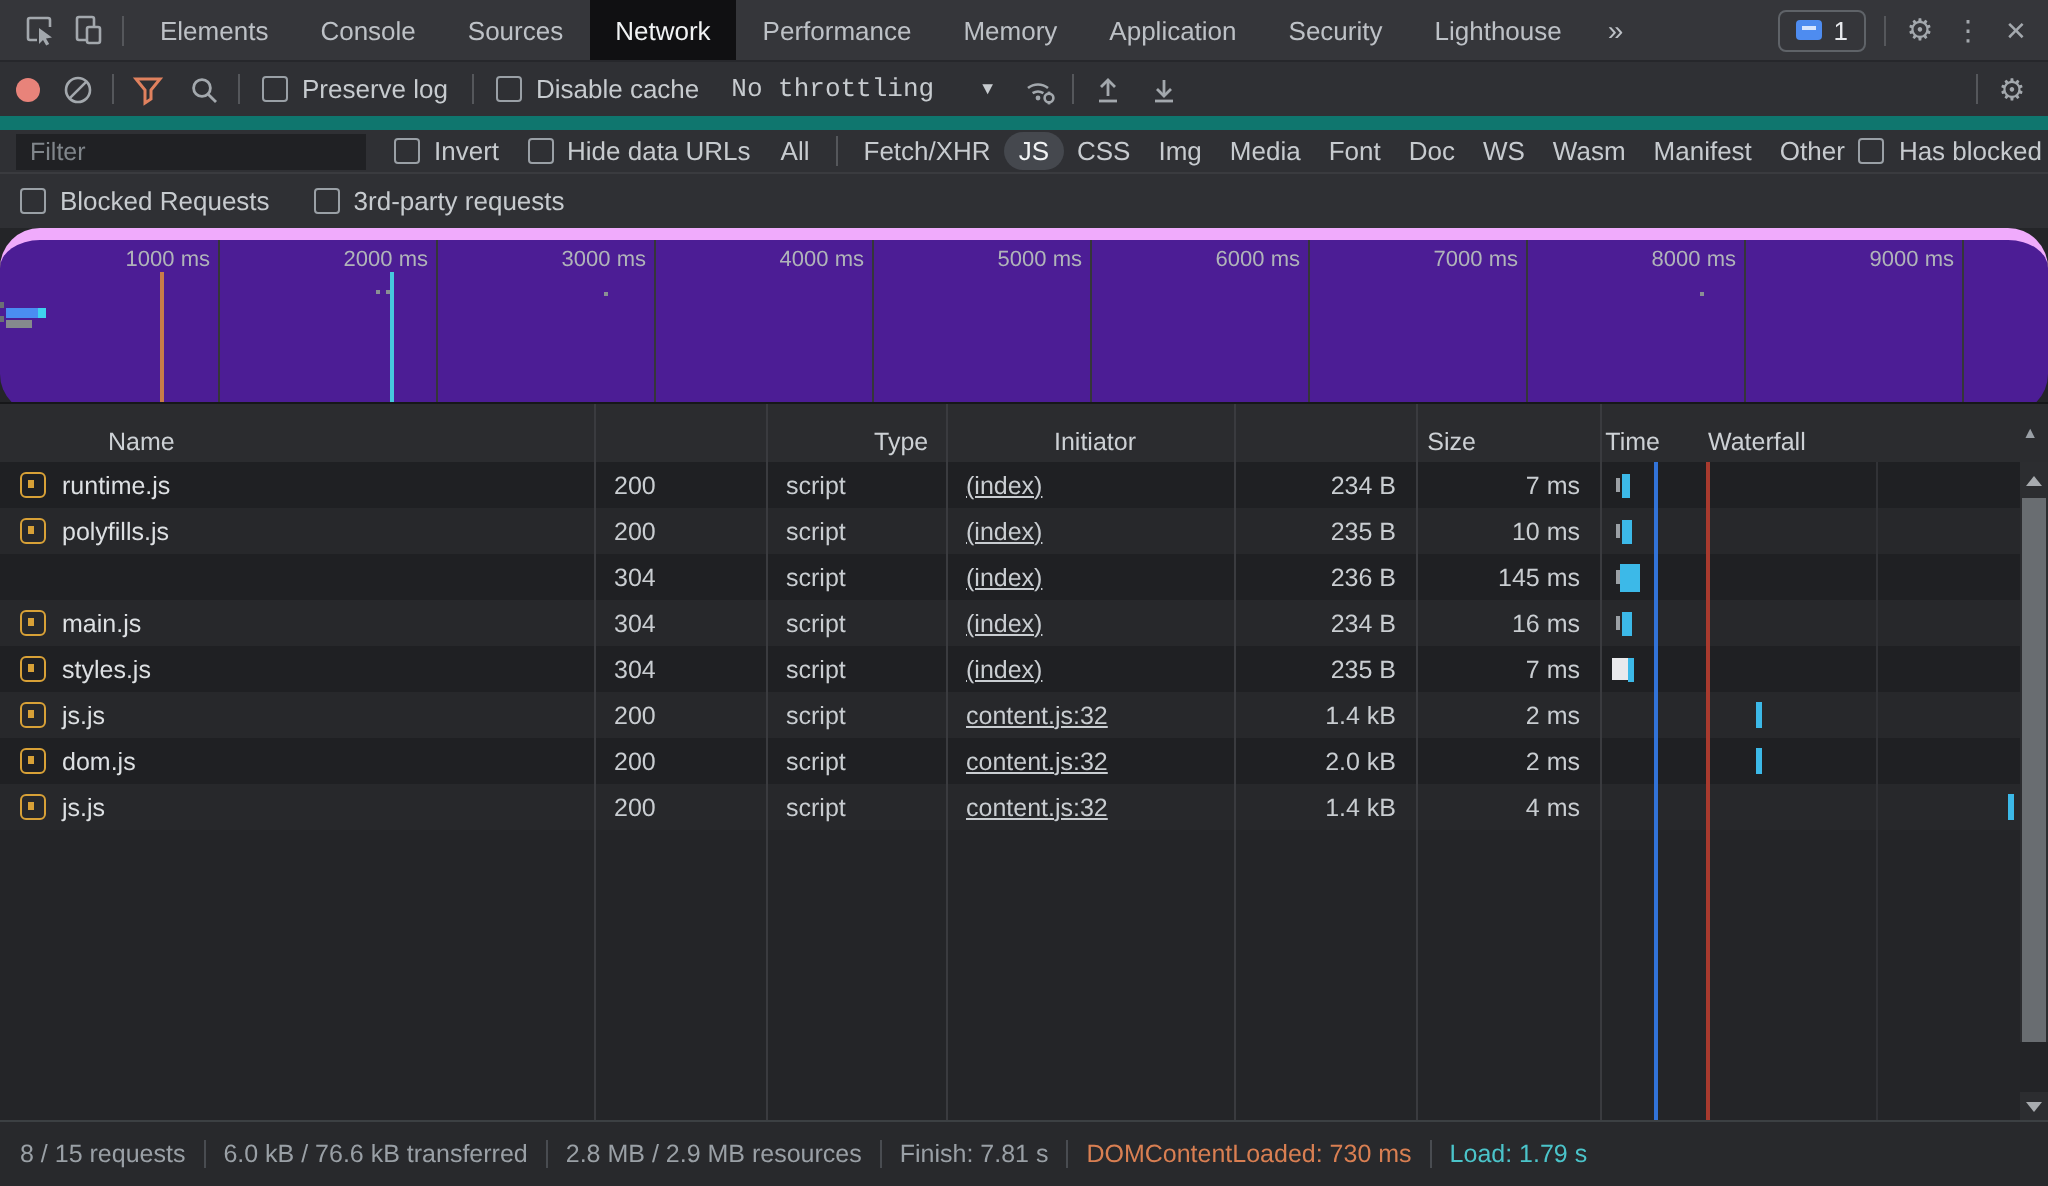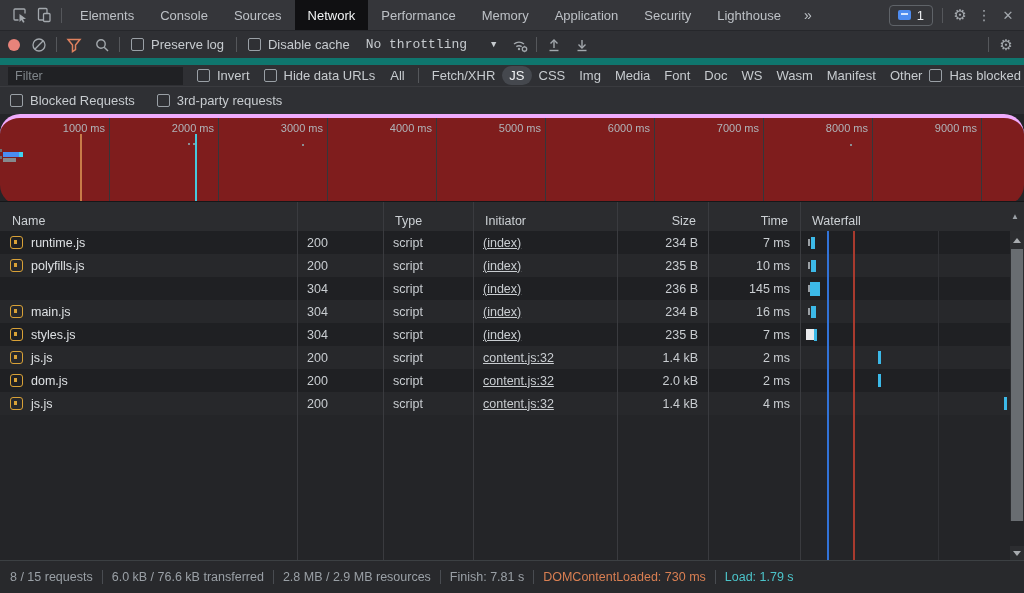--- a/index.html
+++ b/index.html
@@ -29,31 +29,31 @@
   .lbl{margin-left:7px;}
   .rec-dot{width:12px;height:12px;border-radius:50%;background:#e8837a;margin:0 7px 0 8px;cursor:pointer;flex:none;}
   #filter-input{width:178px;height:18px;background:#202124;border:none;outline:none;color:#dadce0;
                 font-size:12.5px;padding:0 7px;margin-left:8px;font-family:inherit;}
   #filter-input::placeholder{color:#80868b;}
   .pill{padding:2px 7px;border-radius:10px;cursor:pointer;white-space:nowrap;}
   .pill.sel{background:#45484e;color:#f1f3f4;}
   .caret{font-size:9px;color:#c7cbcf;margin-left:24px;cursor:pointer;}
 
   
-  #overview{position:absolute;left:0;right:0;top:114px;height:87px;background:#7f1d1d;border-top:4px solid #f0abfc;overflow:hidden;border-radius:20px;}
+  #overview{position:absolute;left:0;right:0;top:114px;height:87px;background:#4c1d95;border-top:6px solid #f0abfc;overflow:hidden;border-radius:20px;}
   .gridline{position:absolute;top:0;bottom:0;width:1px;background:#35363a;}
   .tick-label{position:absolute;top:4px;font-size:11px;color:#b0b4b9;text-align:right;width:104px;}
   .ov-marker{position:absolute;top:16px;bottom:0;width:2px;}
   .ov-rect{position:absolute;}
   .ov-dot{position:absolute;width:2px;height:2px;background:#8a8f94;}
 
   
   #header{position:absolute;left:0;right:0;top:201px;height:30px;background:#2b2c2f;border-top:1px solid #161719;
           font-size:12.5px;color:#cdd1d5;}
-  .hcell{position:absolute;top:4px;height:30px;display:flex;align-items:center;padding:0 12px;box-sizing:border-box;cursor:pointer;white-space:nowrap;}
+  .hcell{position:absolute;top:4px;height:30px;display:flex;align-items:center;padding:0 12px;box-sizing:border-box;cursor:pointer;white-space:nowrap;margin-left:42px;}
   .hcell.right{justify-content:flex-end;}
   .sort-ind{position:absolute;right:5px;top:10px;font-size:8px;color:#9aa0a6;}
   .col-div{position:absolute;top:0;bottom:0;width:1px;background:#3a3b3f;}
   #body{position:absolute;left:0;right:0;top:231px;height:329px;background:#242528;overflow:hidden;}
   .row{position:absolute;left:0;right:14px;height:23px;cursor:pointer;}
   .row.dark{background:#1f2023;}
   .row.light{background:#27282b;}
   .cell{position:absolute;top:0;height:23px;display:flex;align-items:center;box-sizing:border-box;
         font-size:12.5px;color:#c9cdd1;padding:0 10px;white-space:nowrap;overflow:hidden;}
   .cell.name{color:#dde0e3;}

